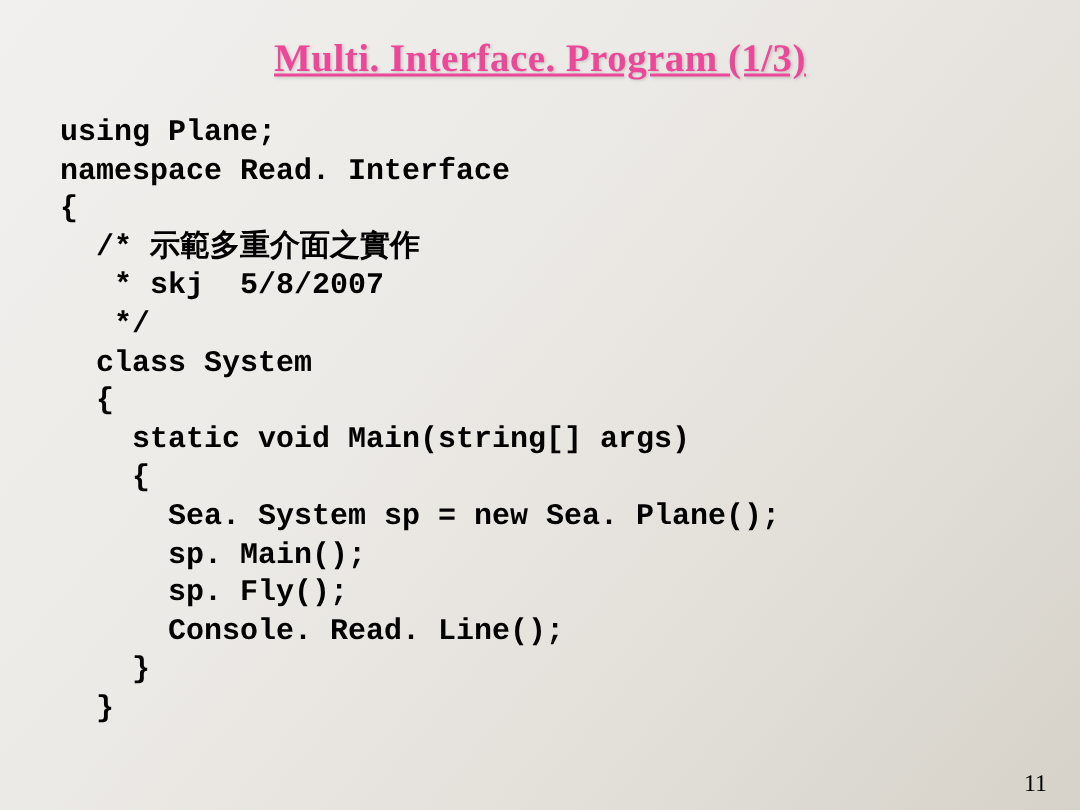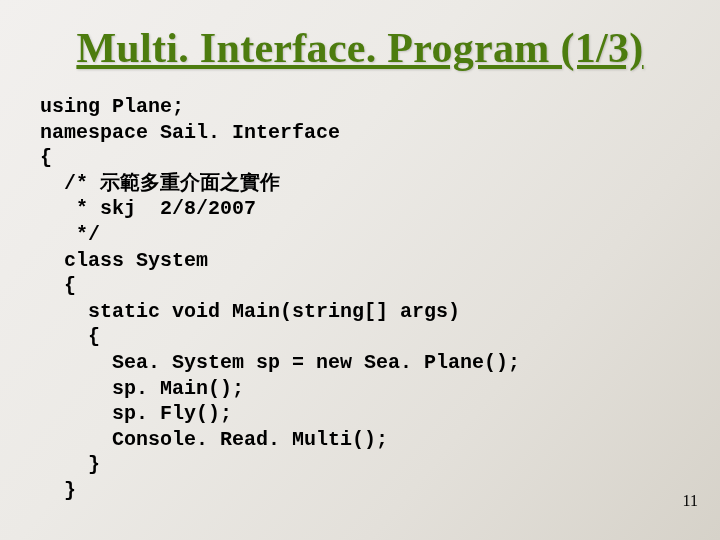--- a/index.html
+++ b/index.html
@@ -13,64 +13,64 @@
     position: relative;
   }
   .slide {
     width: 720px;
     height: 540px;
     box-sizing: border-box;
     padding: 20px 40px 30px 40px;
     position: relative;
   }
   .title {
-    font-size: 42px;
+    font-size: 26px;
     font-weight: bold;
-    color: #4d7c0f;
+    color: #ec4899;
     text-align: center;
     text-decoration: underline;
     margin: 4px 0 22px 0;
     text-shadow: 1px 1px 2px rgba(120,120,120,0.35);
     letter-spacing: 0.3px;
   }
   .code {
     font-family: "Courier New", monospace;
     font-weight: bold;
     font-size: 20px;
     line-height: 1.28;
     white-space: pre;
     color: #000;
   }
   .pagenum {
     position: absolute;
     right: 22px;
-    bottom: 30px;
+    bottom: 8px;
     font-family: "Times New Roman", serif;
     font-size: 16px;
     color: #000;
     margin-top: 24px;
   }
 </style>
 </head>
 <body>
 
 <div class="slide">
   <div class="title">Multi. Interface. Program (1/3)</div>
 
   <div class="code"><span>using Plane;</span>
-<span>namespace Sail. Interface</span>
+<span>namespace Read. Interface</span>
 <span>{</span>
 <span>  /* 示範多重介面之實作</span>
-<span>   * skj  2/8/2007</span>
+<span>   * skj  5/8/2007</span>
 <span>   */</span>
 <span>  class System</span>
 <span>  {</span>
 <span>    static void Main(string[] args)</span>
 <span>    {</span>
 <span>      Sea. System sp = new Sea. Plane();</span>
 <span>      sp. Main();</span>
 <span>      sp. Fly();</span>
-<span>      Console. Read. Multi();</span>
+<span>      Console. Read. Line();</span>
 <span>    }</span>
 <span>  }</span></div>
 
   <div class="pagenum">11</div>
 </div>
 
 </body></html>

